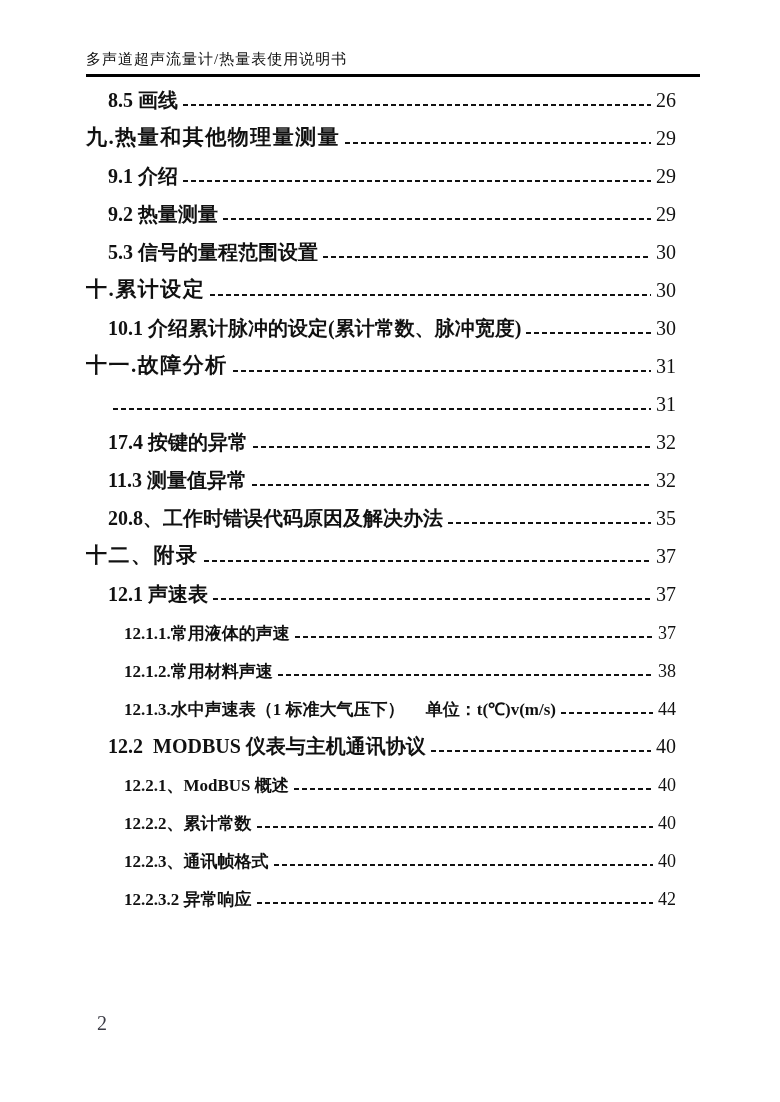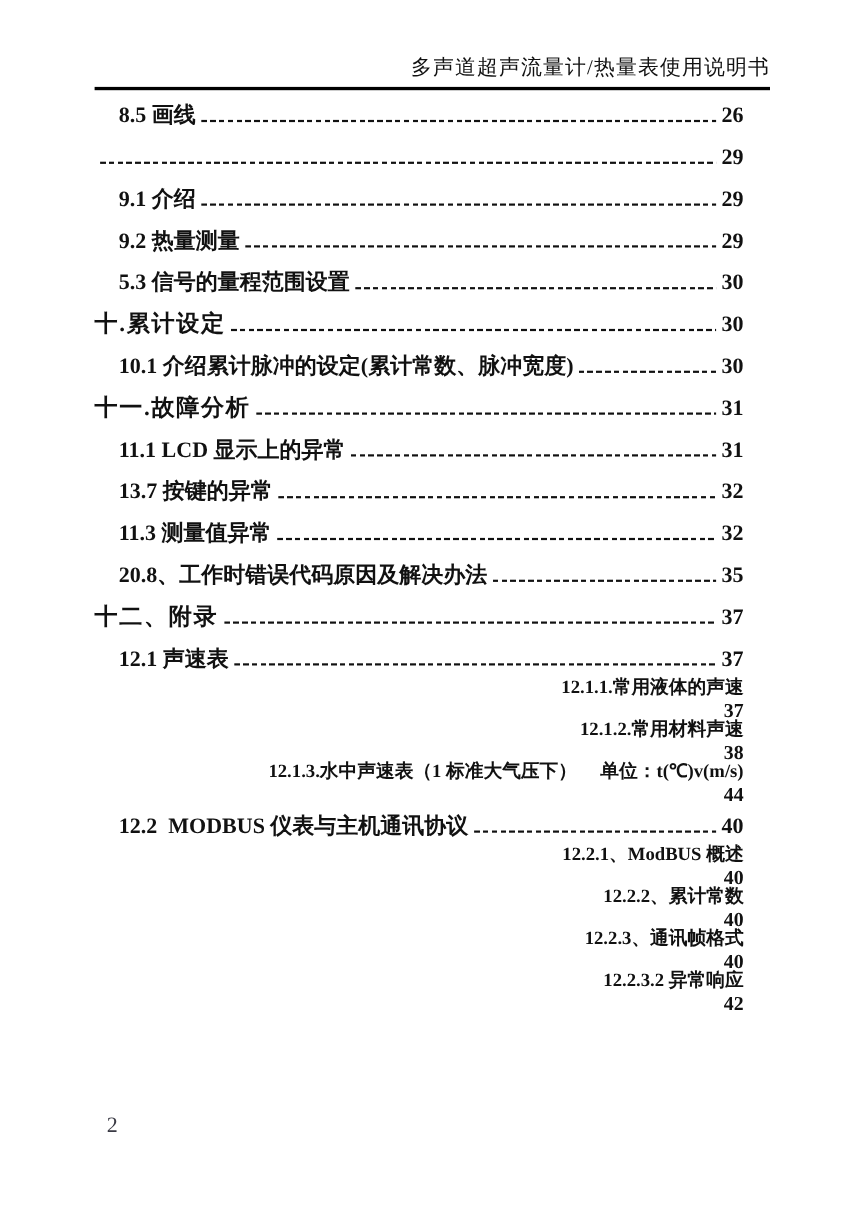--- a/index.html
+++ b/index.html
@@ -8,22 +8,21 @@
     width:780px; height:1102px;
     margin:0 auto;
     background:#ffffff;
     color:#111;
     font-family:"Liberation Serif", serif;
     overflow:hidden;
     box-sizing:border-box;
   }
   .doc-header {
     padding:50px 80px 0 86px;
-    text-align:right;
-    font-size:19px;
+    font-size:15px;
     line-height:1.25;
     letter-spacing:1px;
     font-weight:500;
     white-space:nowrap;
   }
   .header-rule {
     margin:5px 80px 0 86px;
     height:3px;
     background:#000;
   }
@@ -42,29 +41,29 @@
     white-space:pre;
     line-height:1;
   }
   .toc-leader {
     flex:1;
     height:2px;
     margin:0 5px 4px 5px;
     background:repeating-linear-gradient(to right, #111 0, #111 5px, transparent 5px, transparent 8px);
   }
   .toc-page {
-    font-weight:bold;
+    font-weight:normal;
     line-height:1;
     font-size:20px;
     white-space:nowrap;
   }
   .level-1 { font-size:21px; }
   .level-1 .toc-label { letter-spacing:1.5px; }
   .level-2 { font-size:20px; padding-left:22px; }
-  .level-3 { font-size:17px; padding-left:38px;flex-direction:column; }
+  .level-3 { font-size:17px; padding-left:38px; }
   .level-3 .toc-page { font-size:18px; }
   .footer-page-number {
     position:absolute;
     left:97px; top:1012px;
     font-size:20px;
     color:#3a3a44;
     font-family:"Liberation Serif", serif;
   }
 </style>
 </head>
@@ -76,20 +75,21 @@
 
   <div class="header-rule"></div>
 
   <div class="toc">
       <div class="toc-row level-2">
       <span class="toc-label">8.5 画线</span>
       <span class="toc-leader"></span>
       <span class="toc-page">26</span>
     </div>
       <div class="toc-row level-1">
+      <span class="toc-label">九.热量和其他物理量测量</span>
       <span class="toc-leader"></span>
       <span class="toc-page">29</span>
     </div>
       <div class="toc-row level-2">
       <span class="toc-label">9.1 介绍</span>
       <span class="toc-leader"></span>
       <span class="toc-page">29</span>
     </div>
       <div class="toc-row level-2">
       <span class="toc-label">9.2 热量测量</span>
@@ -110,26 +110,25 @@
       <span class="toc-label">10.1 介绍累计脉冲的设定(累计常数、脉冲宽度)</span>
       <span class="toc-leader"></span>
       <span class="toc-page">30</span>
     </div>
       <div class="toc-row level-1">
       <span class="toc-label">十一.故障分析</span>
       <span class="toc-leader"></span>
       <span class="toc-page">31</span>
     </div>
       <div class="toc-row level-2">
-      <span class="toc-label">11.1 LCD 显示上的异常</span>
       <span class="toc-leader"></span>
       <span class="toc-page">31</span>
     </div>
       <div class="toc-row level-2">
-      <span class="toc-label">13.7 按键的异常</span>
+      <span class="toc-label">17.4 按键的异常</span>
       <span class="toc-leader"></span>
       <span class="toc-page">32</span>
     </div>
       <div class="toc-row level-2">
       <span class="toc-label">11.3 测量值异常</span>
       <span class="toc-leader"></span>
       <span class="toc-page">32</span>
     </div>
       <div class="toc-row level-2">
       <span class="toc-label">20.8、工作时错误代码原因及解决办法</span>

